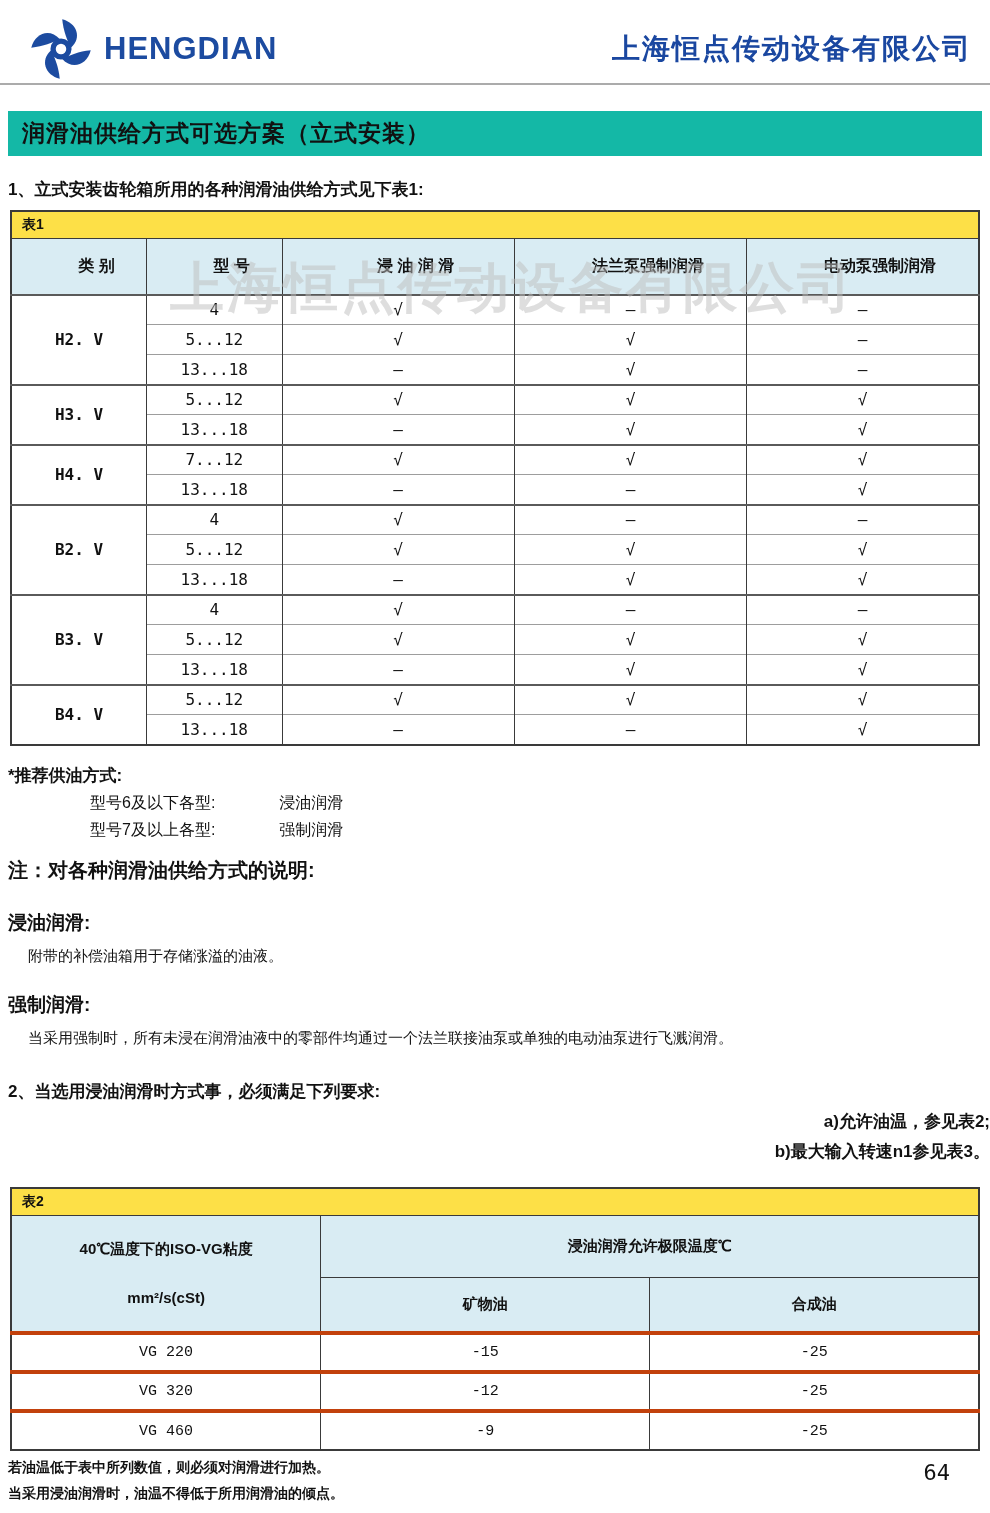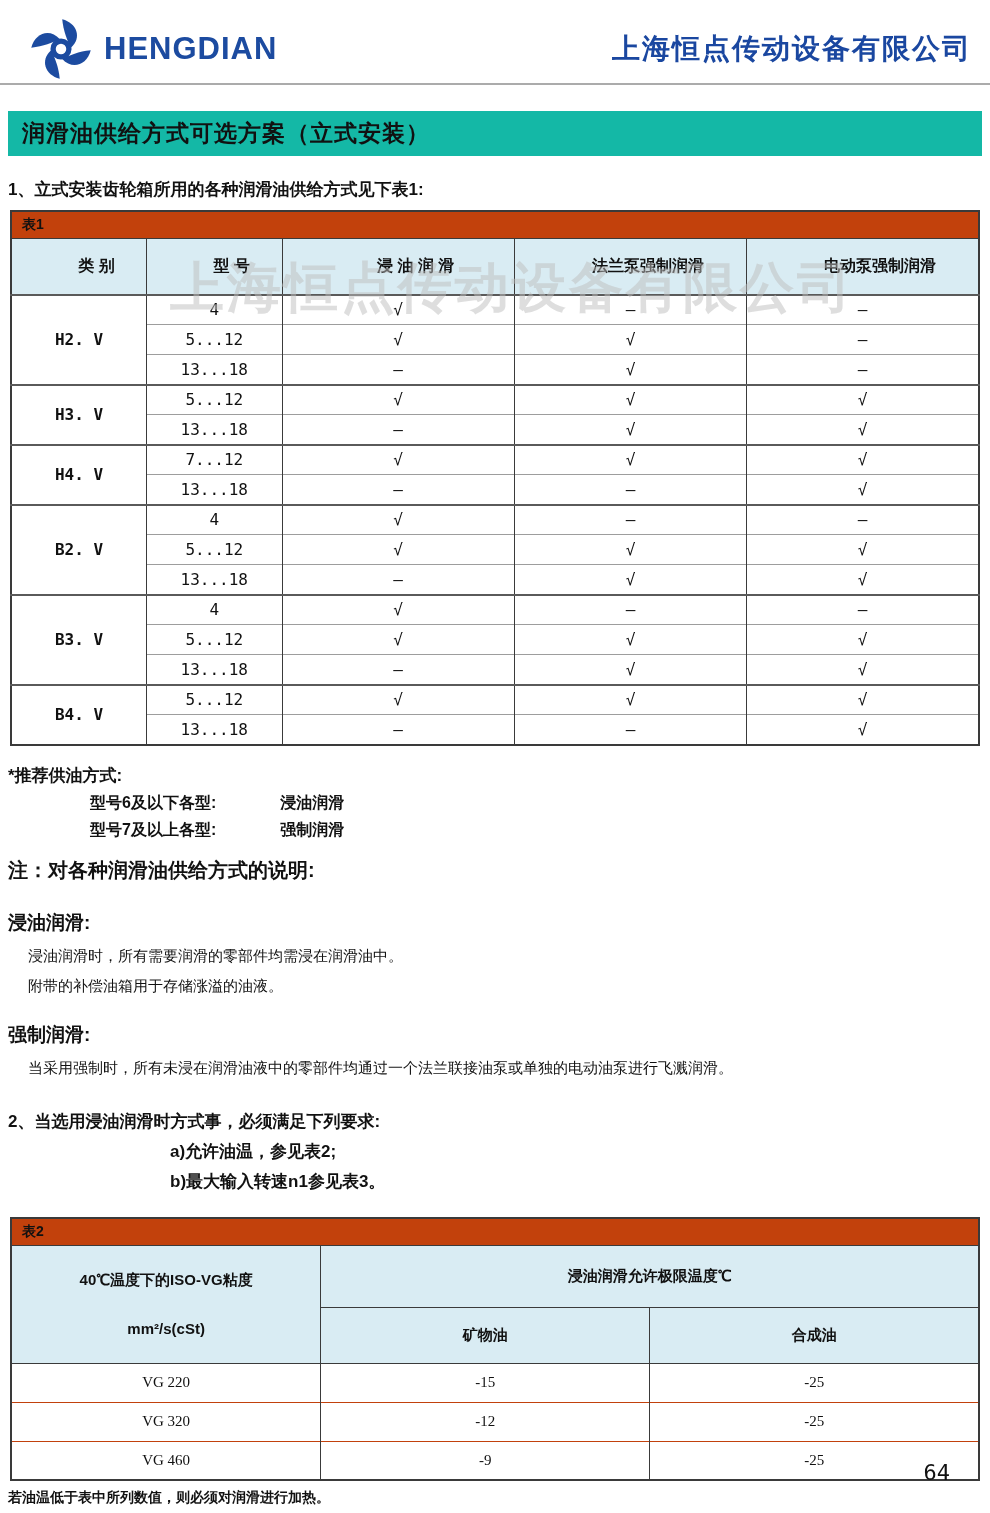--- a/index.html
+++ b/index.html
@@ -52,21 +52,21 @@
     position: absolute; top: 42px; left: 160px;
     font-size: 54px; font-weight: bold;
     color: #bfbfbf; opacity: 0.5;
     letter-spacing: 3px; white-space: nowrap;
     z-index: 2; pointer-events: none;
   }
   table { border-collapse: collapse; width: 100%; }
   .t1, .t2 { border: 2px solid #3a3a3a; }
   .t1 td, .t2 td { border-left: 1px solid #3a3a3a; border-right: 1px solid #3a3a3a; }
   .band-row td {
-    background: #c2410c;
+    background: #fde047;
     font-size: 14px; font-weight: bold;
     padding: 4px 10px; height: 26px;
     border-bottom: 1px solid #3a3a3a;
   }
   .t1 .head-row td {
     background: #d9ecf3;
     height: 56px; text-align: center;
     font-size: 16px; font-weight: bold;
     border-bottom: 1px solid #3a3a3a;
     padding-left: 36px;
@@ -78,47 +78,47 @@
   }
   .t1 .cat-cell { font-size: 16px; font-weight: bold; }
   .t1 .body-row.inner td { border-top: 1px solid #9d9d9d; }
   .t1 .body-row.grp td { border-top: 2px solid #5a5a5a; }
   .t1 col.c-cat { width: 14%; }
   .t1 col.c-mod { width: 14%; }
   .t1 col.c-val { width: 24%; }
 
   
   .rec-title { margin: 18px 0 0 8px; font-size: 17px; font-weight: bold; }
-  .rec-item  { margin: 6px 13px 0 90px; font-size: 16px; font-weight: bold; display: flex; }
+  .rec-item  { margin: 6px 13px 0 90px; font-size: 16px; font-weight: normal; display: flex; }
   .rec-item .rec-val { margin-left: 64px; }
   .note-title { margin: 16px 0 0 8px; font-size: 20px; font-weight: bold; }
   .sub-head { margin: 26px 0 0 8px; font-size: 19px; font-weight: bold; }
   .sub-line { margin: 11px 0 0 28px; font-size: 15px; }
   .sec2-title { margin: 32px 0 0 8px; font-size: 17px; font-weight: bold; }
-  .sec2-item { margin: 7px 0 0 170px; font-size: 17px; font-weight: bold; }
+  .sec2-item { margin: 7px 0 0 170px; font-size: 17px; font-weight: bold; text-align: right; }
   .sec2-item:first-of-type { margin-top: 16px; }
 
   
   .t2wrap { margin: 24px 10px 0 10px; }
   .t2 col.c1 { width: 32%; }
   .t2 col.c2 { width: 34%; }
   .t2 col.c3 { width: 34%; }
   .t2 .hcell {
     background: #d9ecf3; text-align: center;
     font-size: 15px; font-weight: bold;
     border-bottom: 1px solid #3a3a3a;
   }
   .t2 .col1-head { vertical-align: middle; }
   .t2 .col1-head .l1 { margin-bottom: 30px; }
   .t2 .span-head { height: 62px; }
   .t2 .sub-row td { height: 56px; }
   .t2 .data-row td {
     height: 39px; text-align: center; font-size: 15px;
-    font-family: Liberation Serif, serif;
-    border-top: 1px solid #c2410c;
+    font-family: Liberation Mono, monospace;
+    border-top: 4px solid #c2410c;
   }
   .t2 .data-row:first-of-type td { border-top: 1px solid #3a3a3a; }
 
   .foot-note { margin: 8px 8px 0 8px; font-size: 14px; font-weight: bold; }
   .foot-note:first-of-type { margin-top: 10px; }
   .page-num {
     position: absolute; right: 40px; bottom: 28px;
     font-size: 22px; font-family: "DejaVu Sans Mono", monospace; text-align: center;
   }
 </style>
@@ -281,21 +281,20 @@
     <span class="rec-val">浸油润滑</span>
   </div>
   <div class="rec-item">
     <span>型号7及以上各型:</span>
     <span class="rec-val">强制润滑</span>
   </div>
 
   <div class="note-title">注：对各种润滑油供给方式的说明:</div>
 
   <div class="sub-head">浸油润滑:</div>
-  <div class="sub-line">浸油润滑时，所有需要润滑的零部件均需浸在润滑油中。</div>
   <div class="sub-line">附带的补偿油箱用于存储涨溢的油液。</div>
 
   <div class="sub-head">强制润滑:</div>
   <div class="sub-line">当采用强制时，所有未浸在润滑油液中的零部件均通过一个法兰联接油泵或单独的电动油泵进行飞溅润滑。</div>
 
   <div class="sec2-title">2、当选用浸油润滑时方式事，必须满足下列要求:</div>
   <div class="sec2-item">a)允许油温，参见表2;</div>
   <div class="sec2-item">b)最大输入转速n1参见表3。</div>
 
   <div class="t2wrap">

